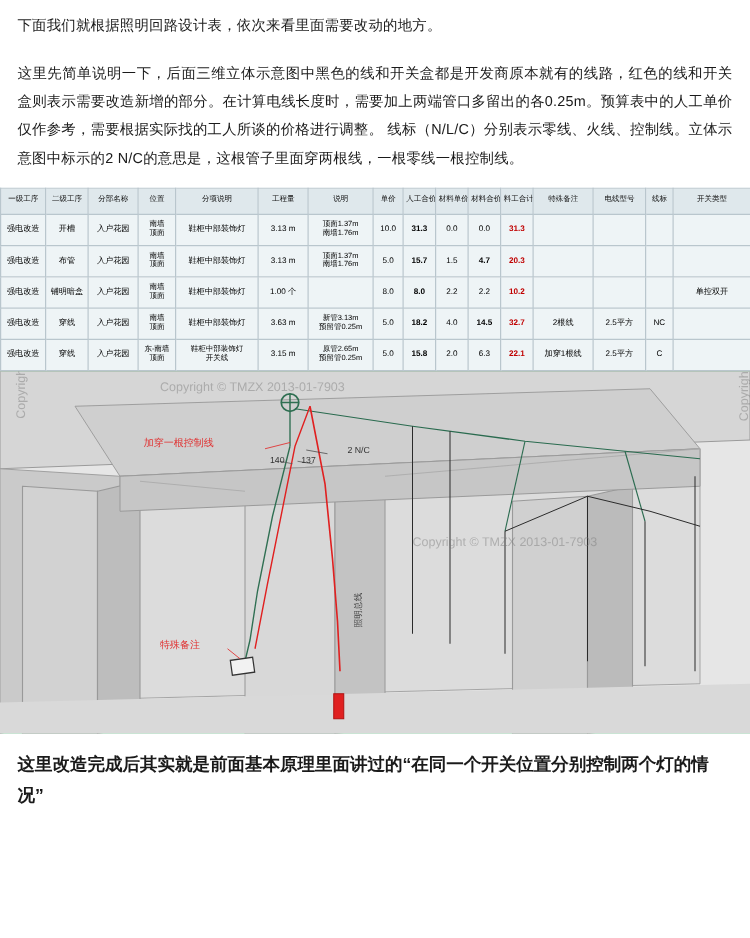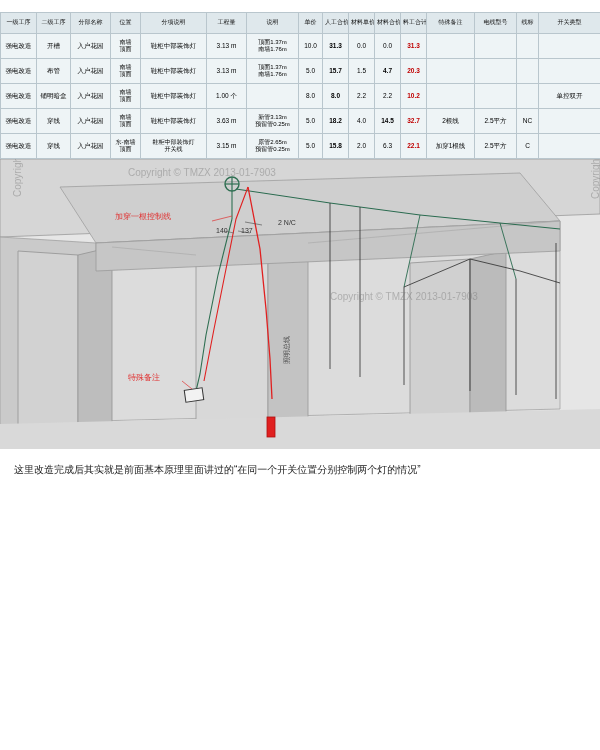--- a/index.html
+++ b/index.html
@@ -128,32 +128,35 @@
     position: absolute;
     color: #444;
     font-size: 7px;
     white-space: nowrap;
     transform: rotate(-90deg);
     transform-origin: left top;
   }
 
   .footer {
     padding: 12px 14px 0 14px;
-    font-size: 10px;
+    font-size: 14px;
     line-height: 1.8;
     color: #1a1a1a;
+    font-weight: bold;
   }
   .footer p { margin: 0; }
 </style>
 </head>
 <body>
 
 <div class="page">
 
   <div class="intro">
+    <p class="first">下面我们就根据照明回路设计表，依次来看里面需要改动的地方。</p>
+    <p>这里先简单说明一下，后面三维立体示意图中黑色的线和开关盒都是开发商原本就有的线路，红色的线和开关盒则表示需要改造新增的部分。在计算电线长度时，需要加上两端管口多留出的各0.25m。预算表中的人工单价仅作参考，需要根据实际找的工人所谈的价格进行调整。 线标（N/L/C）分别表示零线、火线、控制线。立体示意图中标示的2 N/C的意思是，这根管子里面穿两根线，一根零线一根控制线。</p>
   </div>
 
   <div class="table-wrap">
     <table class="sheet">
       <colgroup>
         <col style="width:36px">
           <col style="width:34px">
           <col style="width:40px">
         <col style="width:30px">
           <col style="width:66px">

